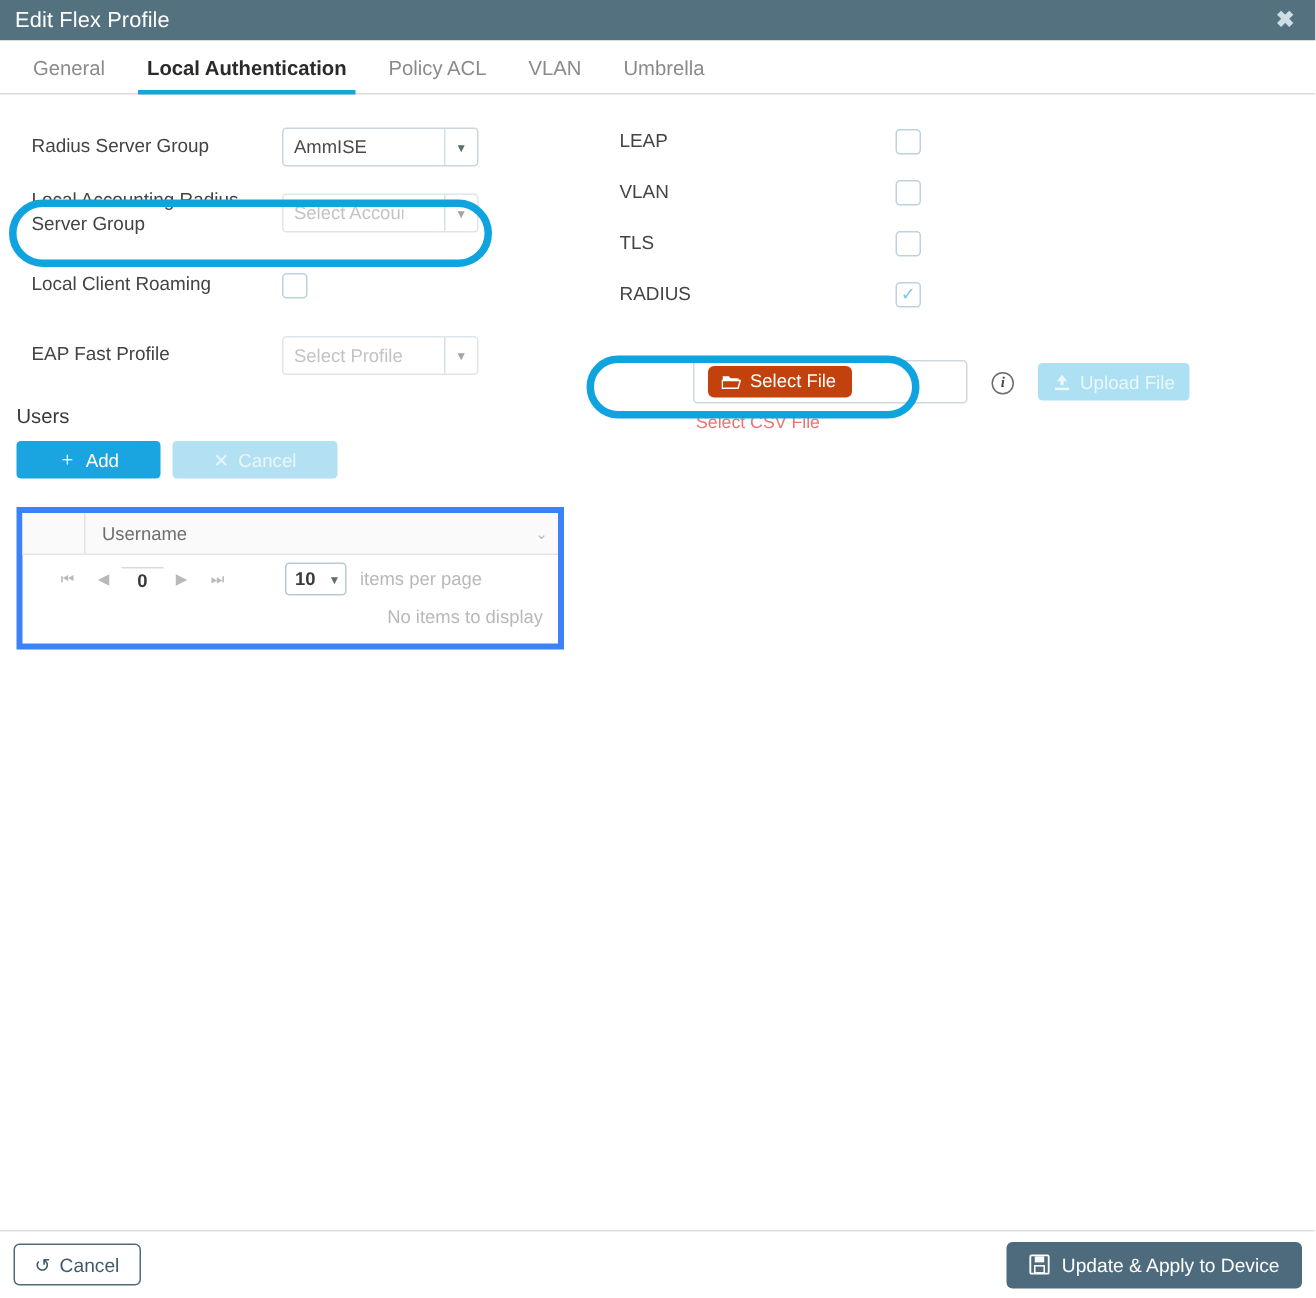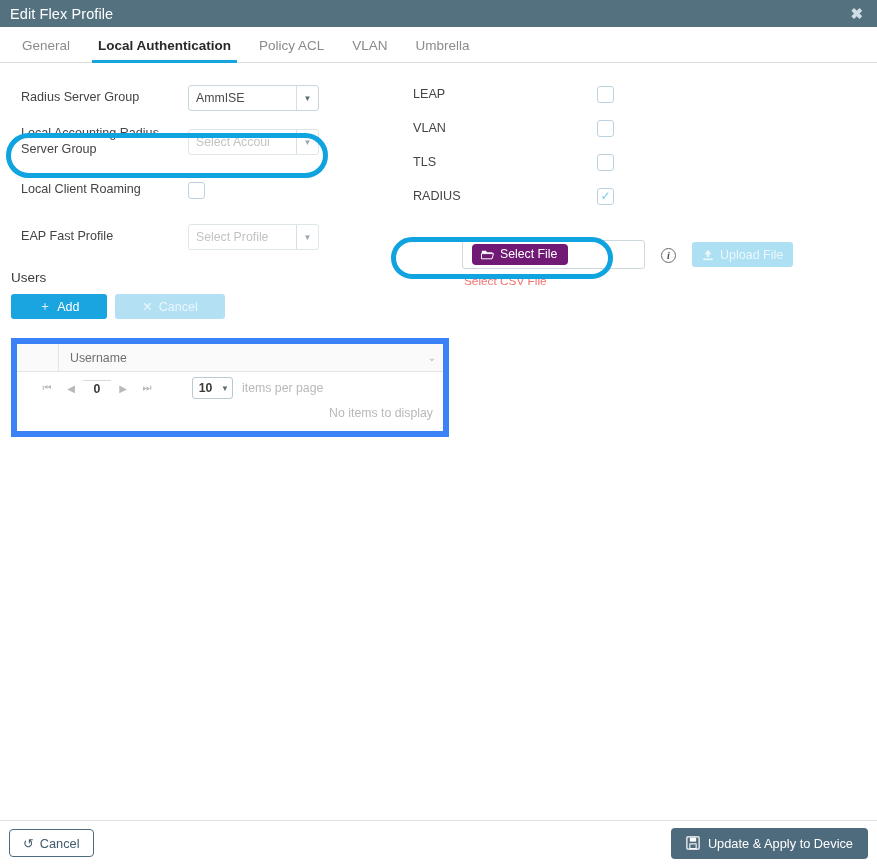--- a/index.html
+++ b/index.html
@@ -184,22 +184,22 @@
     padding: 0 14px;
     cursor: pointer;
     font-family: "Liberation Sans", sans-serif;
   }
   .btn-add { background: #1aa4e0; min-width: 68px; }
   .btn-del { background: #b3e0f2; color: #e8f7fd; min-width: 82px; cursor: default; }
 
   
   .tbl {
     margin: 19px 0 0 11px;
-    width: 438px;
-    border: 6px solid #3b82f6;
+    width: 365px;
+    border: 4px solid #3b82f6;
     box-sizing: border-box;
     background: #fff;
   }
   .tbl-head {
     display: flex;
     height: 27px;
     background: #fafafa;
     border-bottom: 1px solid #e4e4e4;
     align-items: center;
   }
@@ -303,21 +303,21 @@
     height: 29px;
     border: 1px solid #cfd8dd;
     border-radius: 3px;
     background: #fff;
     display: flex;
     align-items: center;
     padding-left: 9px;
     box-sizing: border-box;
   }
   .selfile-btn {
-    background: #701a75;
+    background: #c2410c;
     color: #ffffff;
     font-size: 12.3px;
     border-radius: 4px;
     padding: 3px 11px 4px 9px;
     display: inline-flex;
     align-items: center;
     gap: 6px;
     cursor: pointer;
     white-space: nowrap;
     text-align: center;

